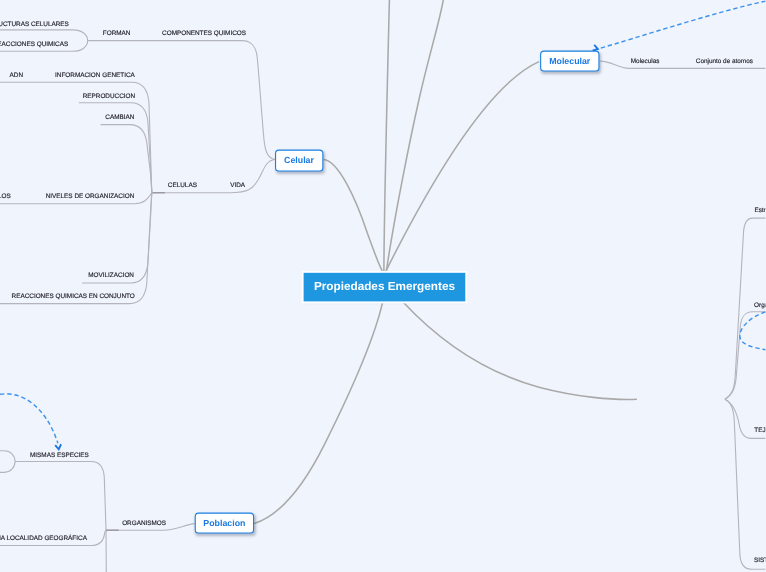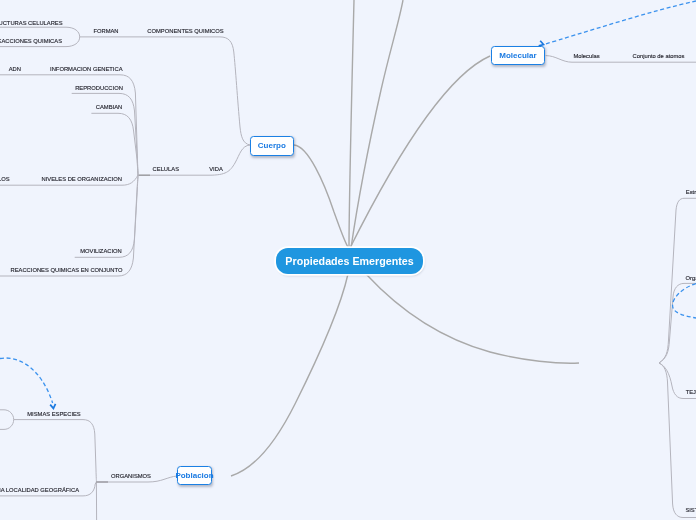--- a/index.html
+++ b/index.html
@@ -3,21 +3,21 @@
 <meta charset="utf-8">
 <style>
   html,body{margin:0;padding:0;}
   body{width:696px;height:520px;overflow:hidden;background:#f0f4fd;
        font-family:"Liberation Sans",sans-serif;}
   #canvas{position:relative;width:696px;height:520px;overflow:hidden;will-change:transform;transform:translateZ(0);}
   svg.edges{position:absolute;left:0;top:0;}
   .node{position:absolute;box-sizing:border-box;background:#fff;border:1.6px solid #1b80e4;border-radius:3.5px;
         color:#1a7ae2;font-weight:bold;font-size:8px;display:flex;align-items:center;justify-content:center;
         box-shadow:1px 1.5px 2.5px rgba(40,50,80,.30);white-space:nowrap;}
-  .node.root{background:#1f96e0;border:none;color:#fff;font-size:10.7px;border-radius:12px;
+  .node.root{background:#1f96e0;border:none;color:#fff;font-size:10.7px;border-radius:0;
         box-shadow:0 0 0 1.8px #fff, 1px 1.5px 2.5px rgba(40,50,80,.30);}
   .lbl{position:absolute;color:#24242d;white-space:nowrap;font-size:5.8px;line-height:1;-webkit-text-stroke:0.14px #24242d;}
   .lbl.c{transform:translate(-50%,0);}
   .lbl.r{transform:translate(-100%,0);}
   .lbl.l{transform:translate(0,0);}
 </style>
 </head>
 <body>
 
 <div id="canvas">
@@ -72,16 +72,16 @@
     <div class="lbl c" style="left: 586.5px; top: 53.8px;">Moleculas</div>
     <div class="lbl c" style="left: 658.5px; top: 53.8px;">Conjunto de atomos</div>
     <div class="lbl c" style="left: 54px; top: 411.6px;">MISMAS ESPECIES</div>
     <div class="lbl r" style="left: 79px; top: 487.6px;">UNA LOCALIDAD GEOGRÁFICA</div>
     <div class="lbl c" style="left: 131px; top: 473.8px;">ORGANISMOS</div>
     <div class="lbl l" style="left: 685.8px; top: 189.8px;">Estructuras</div>
     <div class="lbl l" style="left: 685.5px; top: 276.2px;">Organos</div>
     <div class="lbl l" style="left: 685.7px; top: 390.2px;">TEJIDOS</div>
     <div class="lbl l" style="left: 685.4px; top: 508.4px;">SISTEMAS</div>
     <div class="node root" style="left: 276px; top: 248px; width: 147px; height: 26px;">Propiedades Emergentes</div>
-    <div class="node" style="left: 249.8px; top: 135.5px; width: 44.1px; height: 20.1px;">Cuerpo</div>
+    <div class="node" style="left: 249.8px; top: 135.5px; width: 44.1px; height: 20.1px;">Celular</div>
     <div class="node" style="left: 490.9px; top: 45.7px; width: 54.1px; height: 19.3px;">Molecular</div>
-    <div class="node" style="left: 177px; top: 466px; width: 35px; height: 19px;">Poblacion</div>
+    <div class="node" style="left: 177px; top: 466px; width: 54px; height: 19px;">Poblacion</div>
   </div>
 
 </body></html>

